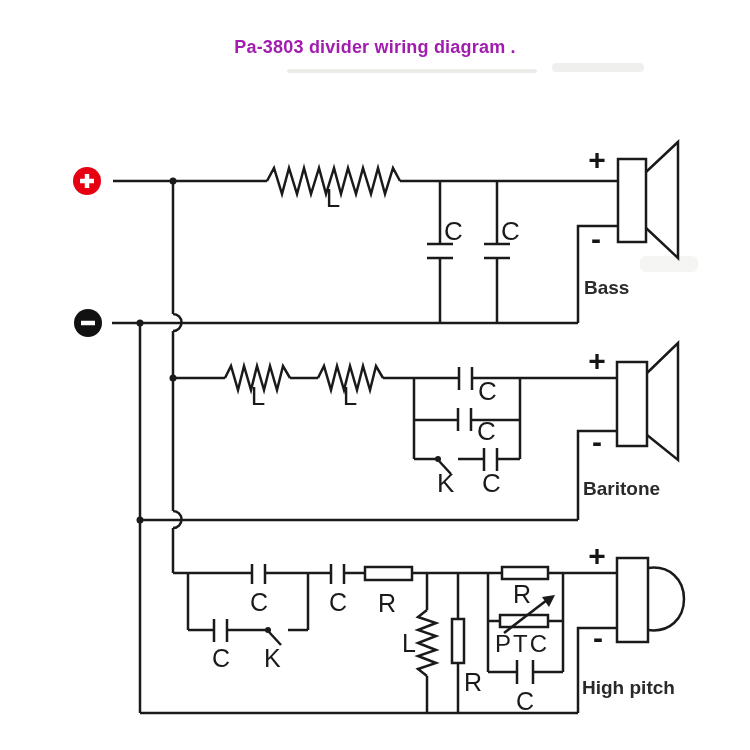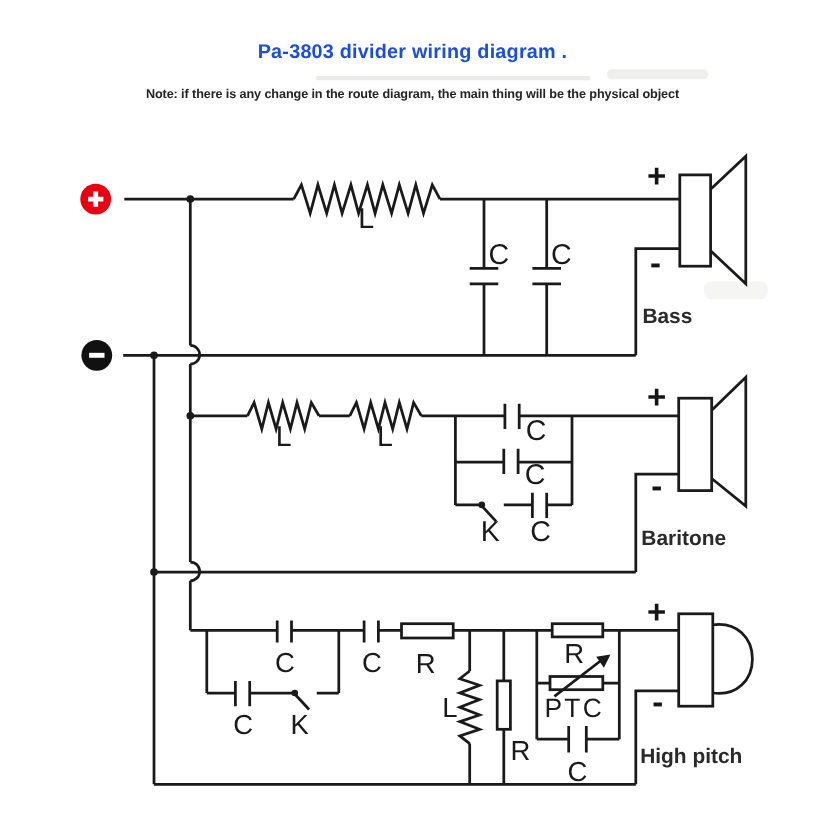--- a/index.html
+++ b/index.html
@@ -1,39 +1,38 @@
 <!DOCTYPE html>
 <html><head>
 <meta charset="utf-8">
 <style>
   html,body { margin:0; padding:0; background:#fff; }
   .stage { position:relative; width:750px; height:750px; background:#ffffff; overflow:hidden;
            font-family:"Liberation Sans", sans-serif; }
   .title { position:absolute; top:37px; left:0; width:750px; text-align:center;
-           font-size:18px; font-weight:700; color:#1d4ed8; letter-spacing:.2px; }
+           font-size:18px; font-weight:700; color:#a21caf; letter-spacing:.2px; }
   .note  { position:absolute; top:80px; left:0; width:750px; text-align:center;
            font-size:11.5px; font-weight:700; color:#242424; letter-spacing:-.1px; }
   svg.circuit { position:absolute; left:0; top:0; }
   .wire   { stroke:#1a1a1a; stroke-width:2.5; fill:none; }
   .comp   { fill:#ffffff; stroke:#1a1a1a; stroke-width:2.5; }
   .dot    { fill:#1a1a1a; stroke:none; }
   .lbl    { font-size:26px; fill:#1a1a1a; }
   .lbl-s  { font-size:25px; fill:#1a1a1a; }
   .lbl-ptc{ font-size:24px; fill:#1a1a1a; letter-spacing:2px; }
   .pm     { font-size:30px; font-weight:700; fill:#151515; }
   .spk    { font-size:19px; font-weight:700; fill:#2a2a2a; }
   .smudge { fill:#e2e2de; }
 </style>
 </head>
 <body>
 
 <div class="stage">
 
   <div class="title">Pa-3803 divider wiring diagram .</div>
-  <div class="note">Note: if there is any change in the route diagram, the main thing will be the physical object</div>
 
   <svg class="circuit" width="750" height="750" viewBox="0 0 750 750">
 
     <g>
       <rect class="smudge" x="287" y="69" width="250" height="4" rx="2" opacity="0.7"></rect>
       <rect class="smudge" x="552" y="63" width="92" height="9" rx="4" opacity="0.55"></rect>
       <rect class="smudge" x="640" y="256" width="58" height="16" rx="6" opacity="0.35"></rect>
     </g>
 
     <g>

